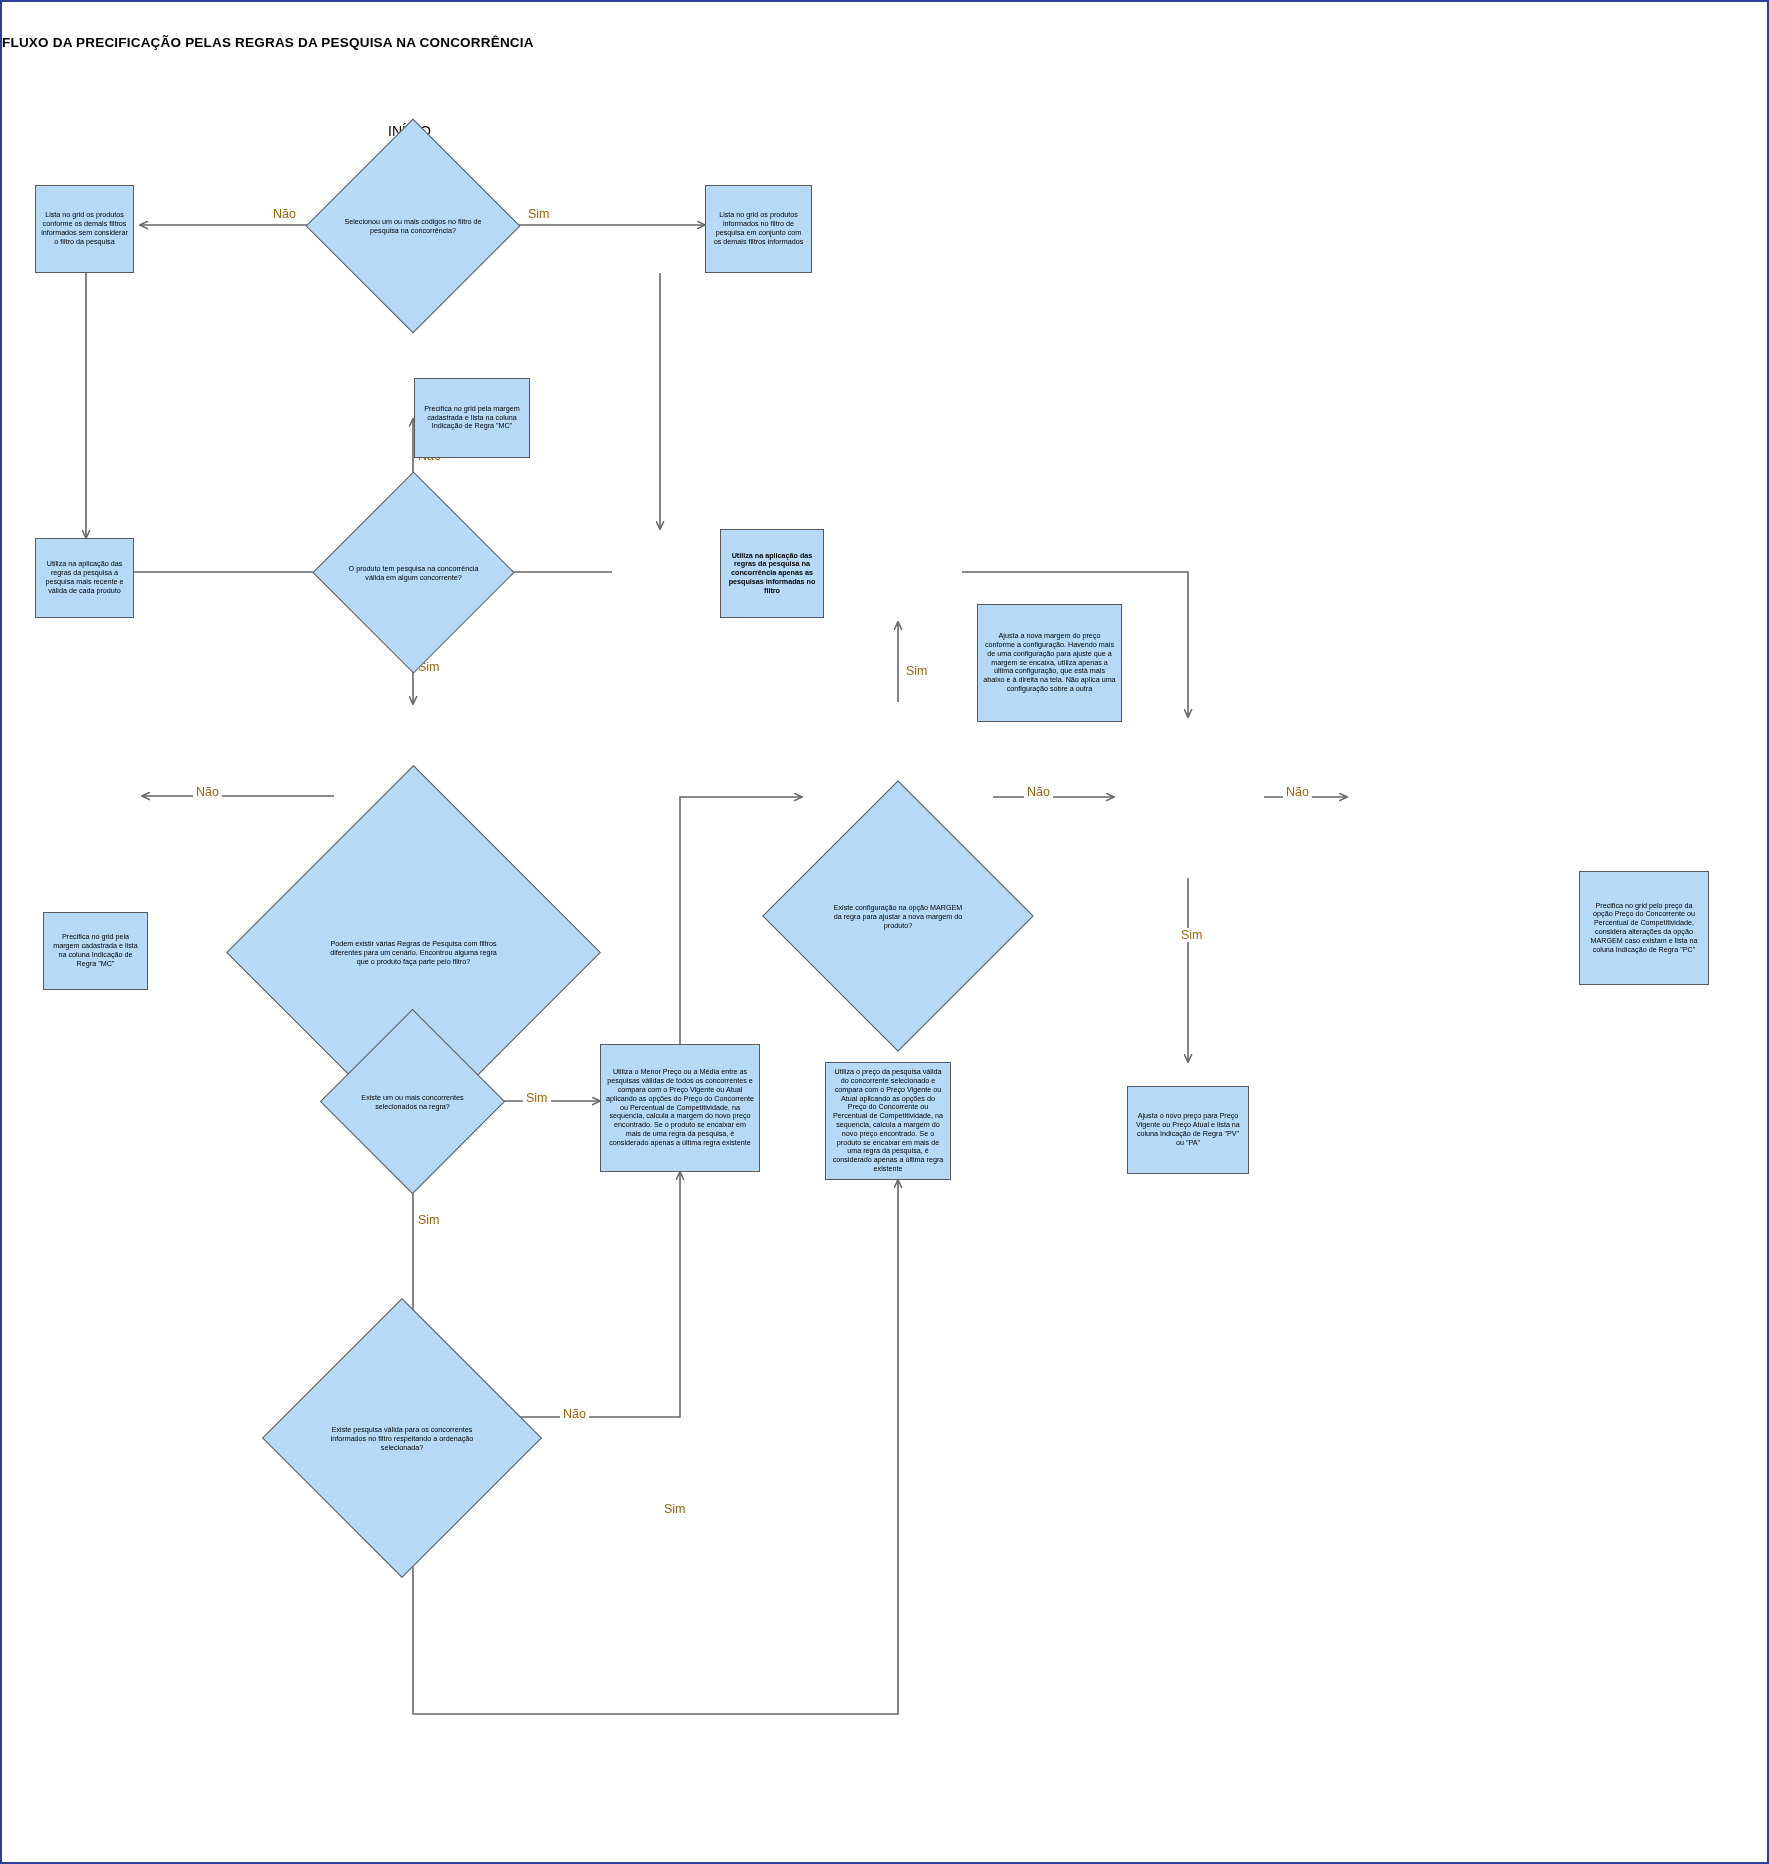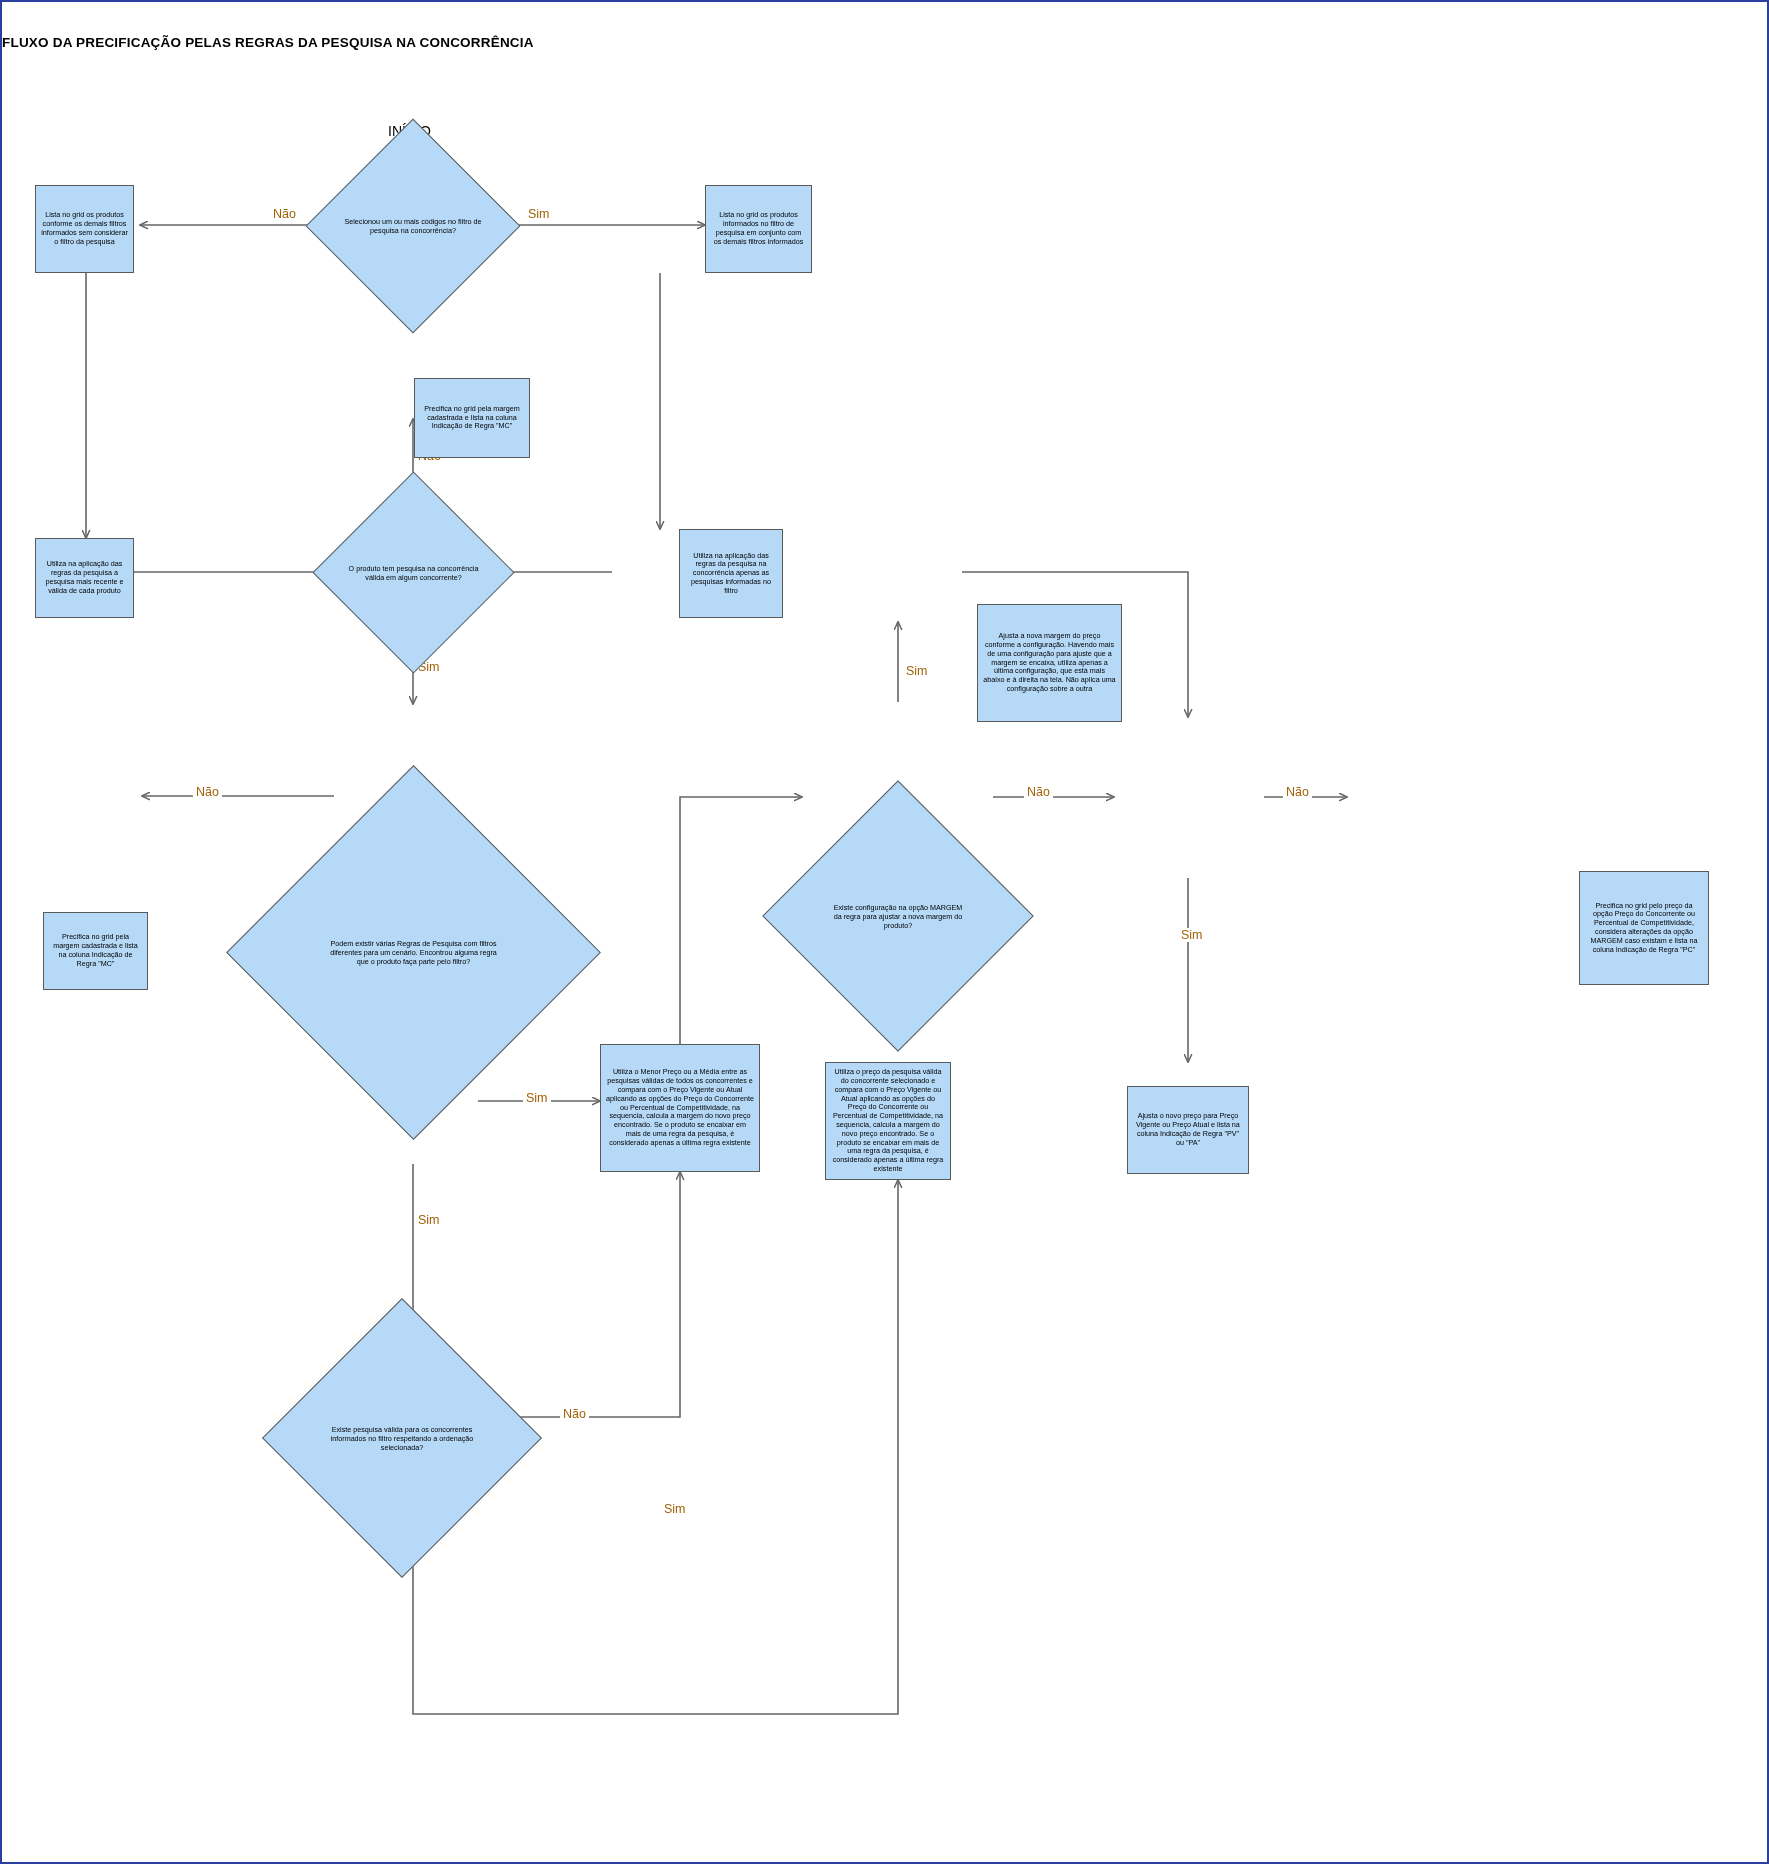--- a/index.html
+++ b/index.html
@@ -162,21 +162,21 @@
 
   <div class="node proc" style="left:33px;top:536px;width:99px;height:80px;font-size:7.2px;">
     <span>Utiliza na aplicação das regras da pesquisa a pesquisa mais recente e válida de cada produto</span>
   </div>
 
   <div class="node dec" style="left:340px;top:499px;width:143px;height:143px;font-size:7.2px;">
     <span class="dshape"></span>
     <span class="dtext">O produto tem pesquisa na concorrência válida em algum concorrente?</span>
   </div>
 
-  <div class="node proc" style="left:677px;top:527px;width:104px;height:89px;font-size:7.2px;">
+  <div class="node proc" style="left:718px;top:527px;width:104px;height:89px;font-size:7.2px;font-weight:bold;">
     <span>Utiliza na aplicação das regras da pesquisa na concorrência apenas as pesquisas informadas no filtro</span>
   </div>
 
   <div class="node proc" style="left:975px;top:602px;width:145px;height:118px;font-size:7.2px;">
     <span>Ajusta a nova margem do preço conforme a configuração. Havendo mais de uma configuração para ajuste que a margem se encaixa, utiliza apenas a última configuração, que está mais abaixo e à direita na tela. Não aplica uma configuração sobre a outra</span>
   </div>
 
   <div class="node proc" style="left:41px;top:910px;width:105px;height:78px;font-size:7.2px;">
     <span>Precifica no grid pela margem cadastrada e lista na coluna Indicação de Regra "MC"</span>
   </div>
@@ -189,20 +189,24 @@
   <div class="node dec" style="left:800px;top:818px;width:192px;height:192px;font-size:7.2px;">
     <span class="dshape"></span>
     <span class="dtext" style="width:72%;">Existe configuração na opção MARGEM da regra para ajustar a nova margem do produto?</span>
   </div>
 
 
   <div class="node proc" style="left:1577px;top:869px;width:130px;height:114px;font-size:7.2px;">
     <span>Precifica no grid pelo preço da opção Preço do Concorrente ou Percentual de Competitividade, considera alterações da opção MARGEM caso existam e lista na coluna Indicação de Regra "PC"</span>
   </div>
 
+  <div class="node dec" style="left:345px;top:1034px;width:131px;height:131px;font-size:7.2px;">
+    <span class="dshape"></span>
+    <span class="dtext">Existe um ou mais concorrentes selecionados na regra?</span>
+  </div>
 
   <div class="node proc" style="left:598px;top:1042px;width:160px;height:128px;font-size:7.2px;justify-content:center;">
     <span>Utiliza o Menor Preço ou a Média entre as pesquisas válidas de todos os concorrentes e compara com o Preço Vigente ou Atual aplicando as opções do Preço do Concorrente ou Percentual de Competitividade, na sequencia, calcula a margem do novo preço encontrado. Se o produto se encaixar em mais de uma regra da pesquisa, é considerado apenas a última regra existente</span>
   </div>
 
   <div class="node proc" style="left:823px;top:1060px;width:126px;height:118px;font-size:7.2px;">
     <span>Utiliza o preço da pesquisa válida do concorrente selecionado e compara com o Preço Vigente ou Atual aplicando as opções do Preço do Concorrente ou Percentual de Competitividade, na sequencia, calcula a margem do novo preço encontrado. Se o produto se encaixar em mais de uma regra da pesquisa, é considerado apenas a última regra existente</span>
   </div>
 
   <div class="node proc" style="left:1125px;top:1060px;width:122px;height:88px;font-size:7.2px;margin-top:24px;">

